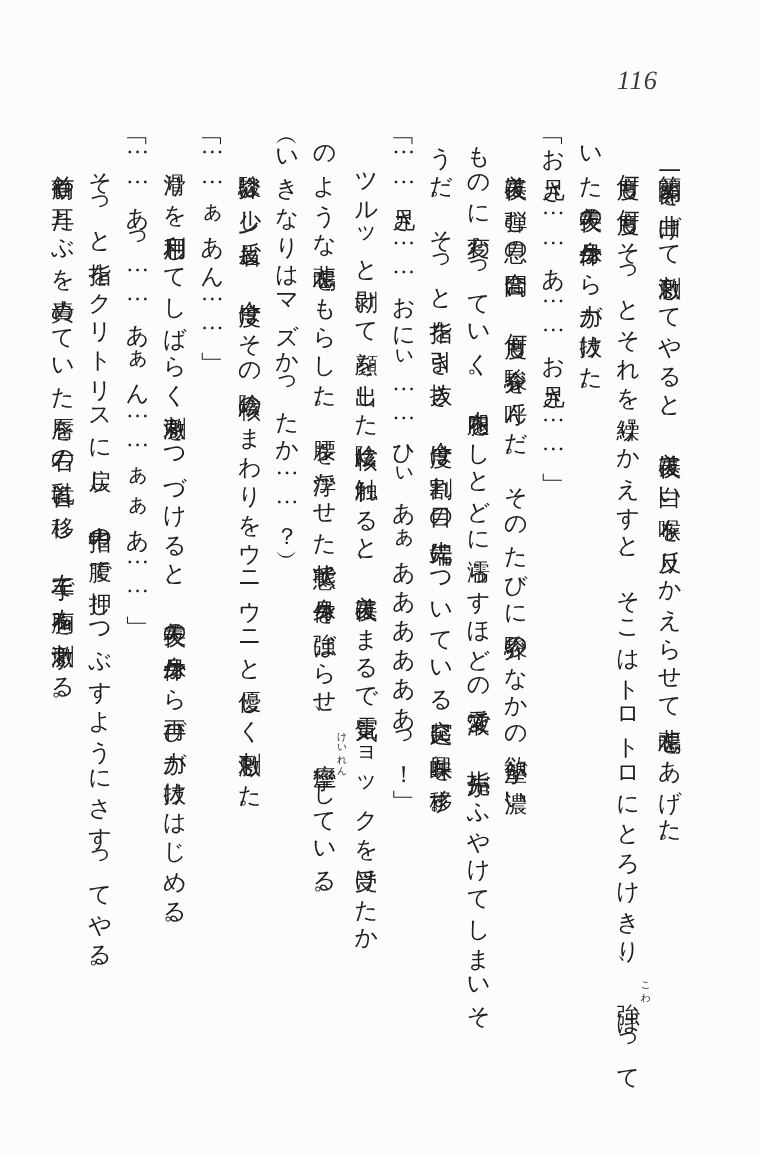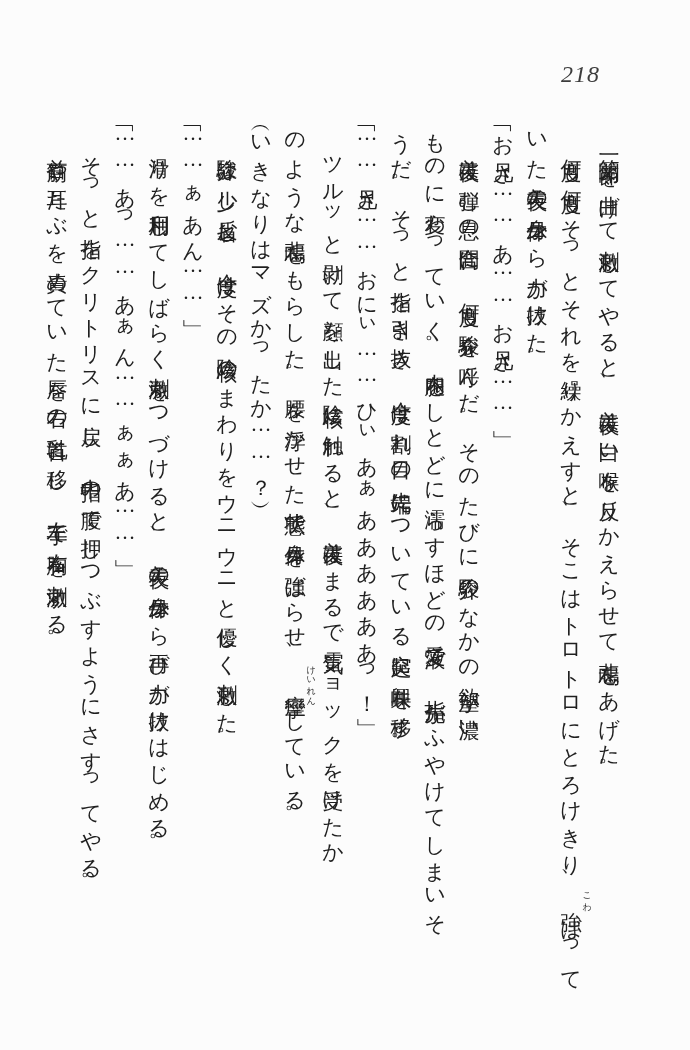--- a/index.html
+++ b/index.html
@@ -57,21 +57,21 @@
   rt {
     font-size: 9px;
     letter-spacing: 0;
     color: #2a2a2a;
   }
 </style>
 </head>
 <body>
 
 <div class="page">
-  <div class="page-number">218</div>
+  <div class="page-number">116</div>
   <div class="text-area">
       <div class="line indent">第一関節を曲げて刺激してやると、美夜は白い喉を反りかえらせて悲鳴をあげた。</div>
       <div class="line indent">何度も何度もそっとそれを繰りかえすと、そこはトロトロにとろけきり、<ruby>強<rt>こわ</rt></ruby>ばって</div>
       <div class="line">いた美夜の身体から力が抜けた。</div>
       <div class="line">「お兄さ……あ……お兄さ……」</div>
       <div class="line indent">美夜は弾む息の合間に、何度も駿介を呼んだ。そのたびに駿介のなかの欲望が濃い</div>
       <div class="line">ものに変わっていく。内腿をしとどに濡らすほどの愛液で、指先がふやけてしまいそ</div>
       <div class="line">うだ。そっと指を引き抜き、今度は割れ目の先端についている突起に興味を移す。</div>
       <div class="line">「……兄さ……おにぃ……ひぃあぁああああああっ！」</div>
       <div class="line indent">ツルッと剥けて顔を出した陰核に触れると、美夜はまるで電気ショックを受けたか</div>

